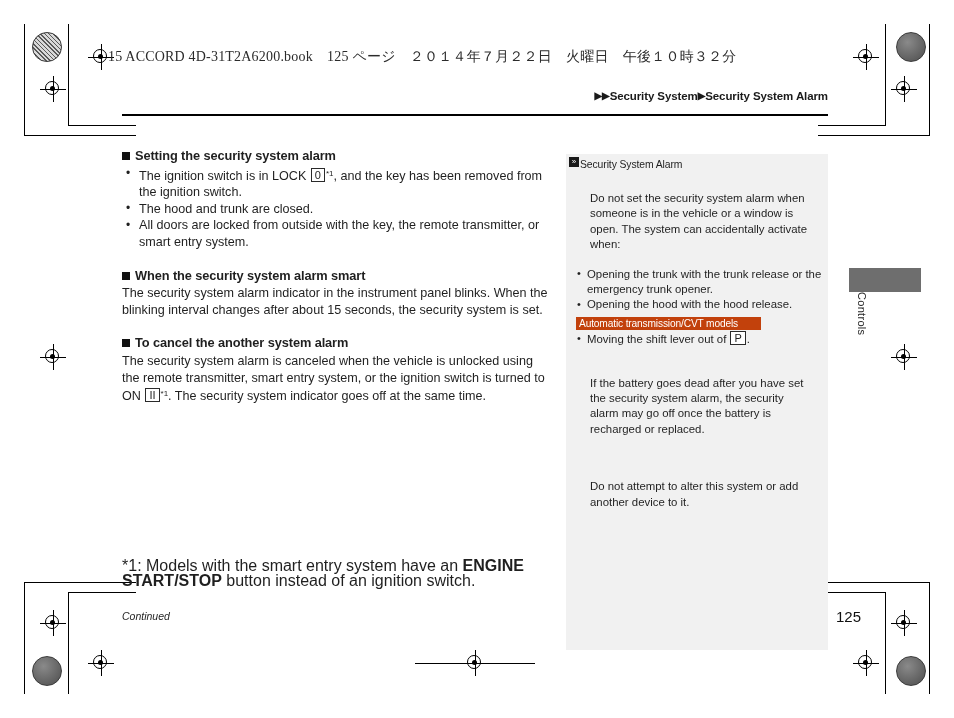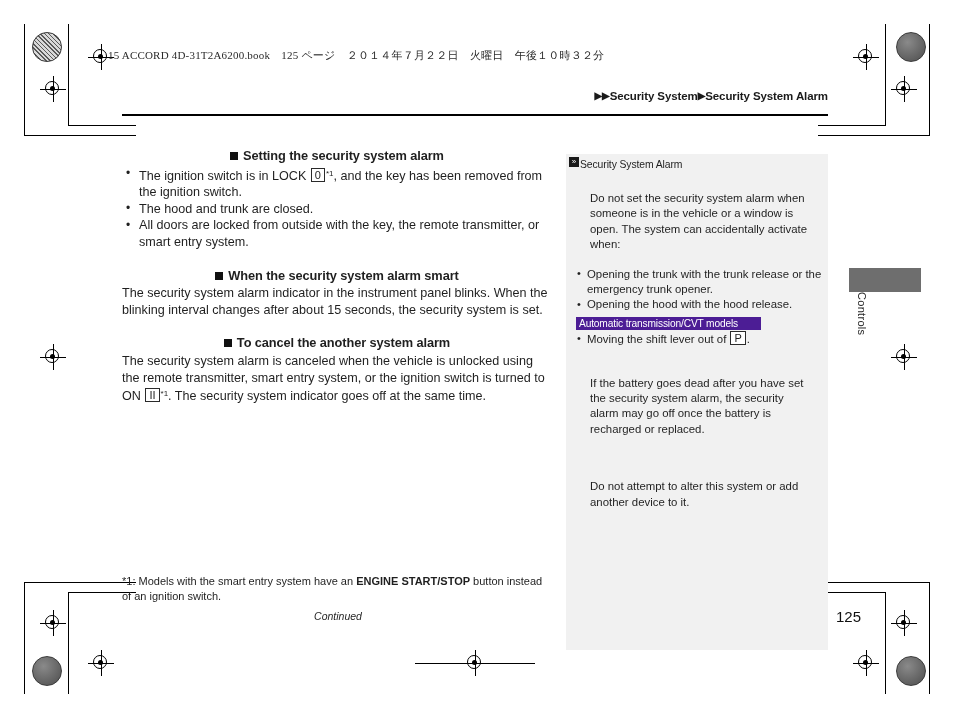--- a/index.html
+++ b/index.html
@@ -62,21 +62,21 @@
       repeating-linear-gradient(45deg, #5a5a5a 0 1px, #d9d9d9 1px 3px),
       #8d8d8d;
   }
 
   
   .file-header {
     position: absolute;
     left: 108px;
     top: 48px;
     font-family: "Liberation Serif", serif;
-    font-size: 11px;
+    font-size: 14px;
     letter-spacing: 0.2px;
     color: #2b2b2b;
     white-space: nowrap;
   }
 
   .breadcrumb {
     position: absolute;
     right: 126px;
     top: 90px;
     font-size: 11.5px;
@@ -107,21 +107,20 @@
     width: 430px;
     font-size: 12.6px;
     line-height: 16.6px;
     color: #1f1f1f;
   }
   .sec-head {
     font-weight: bold;
     font-size: 12.8px;
     margin: 0 0 1px 0;
     letter-spacing: -0.1px;
-    text-align: center;
   }
   .sec-head .sq {
     display: inline-block;
     width: 8px;
     height: 8px;
     background: #111;
     margin-right: 5px;
     vertical-align: 0px;
   }
   .para { margin: 0; }
@@ -158,34 +157,34 @@
   }
   sup.fn {
     font-size: 8px;
     vertical-align: 4px;
     letter-spacing: 0;
   }
 
   .footnote {
     position: absolute;
     left: 122px;
-    top: 574px;
+    top: 558px;
     width: 432px;
-    font-size: 11px;
+    font-size: 16px;
     line-height: 15px;
     color: #1f1f1f;
   }
   .footnote b { font-weight: bold; }
 
   .continued {
     position: absolute;
     left: 122px;
     top: 610px;
     width: 432px;
-    text-align: center;
+    text-align: left;
     font-size: 10.5px;
     font-style: italic;
     color: #1f1f1f;
   }
 
   
   .side-panel {
     position: absolute;
     left: 566px;
     top: 154px;
@@ -224,21 +223,21 @@
     font-size: 11.4px;
     line-height: 15.4px;
     color: #1f1f1f;
   }
   .side-body .para { margin: 14px; }
   .side-body ul.bul > li { padding-left: 11px; }
   .side-body ul.bul > li::before { left: 1px; top: -0.5px; font-size: 11px; }
 
   .tag-black {
     display: inline-block;
-    background: #4c1d95;
+    background: #c2410c;
     color: #ffffff;
     font-size: 10.2px;
     line-height: 13px;
     padding: 0 4px 0 3px;
     margin: 4px 0 1px 0;
     letter-spacing: -0.15px;
     min-width: 178px;
   }
   .gap { height: 14px; }
 

